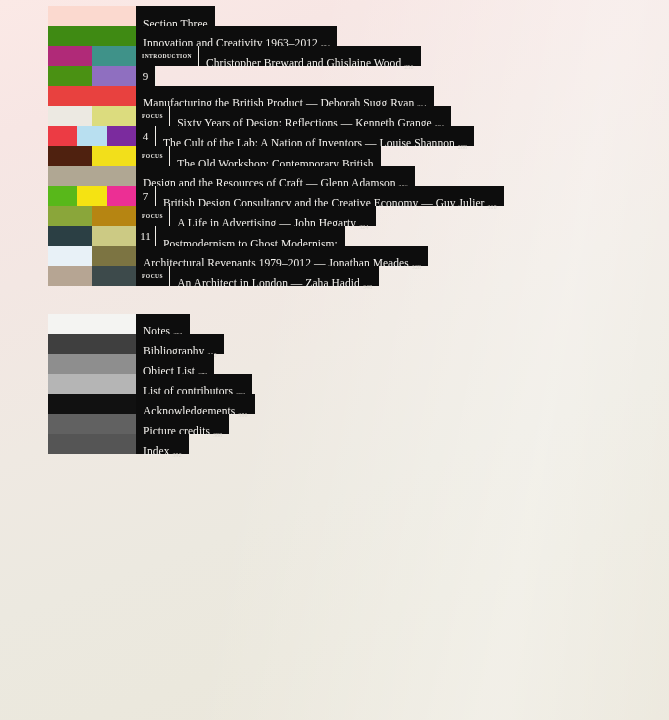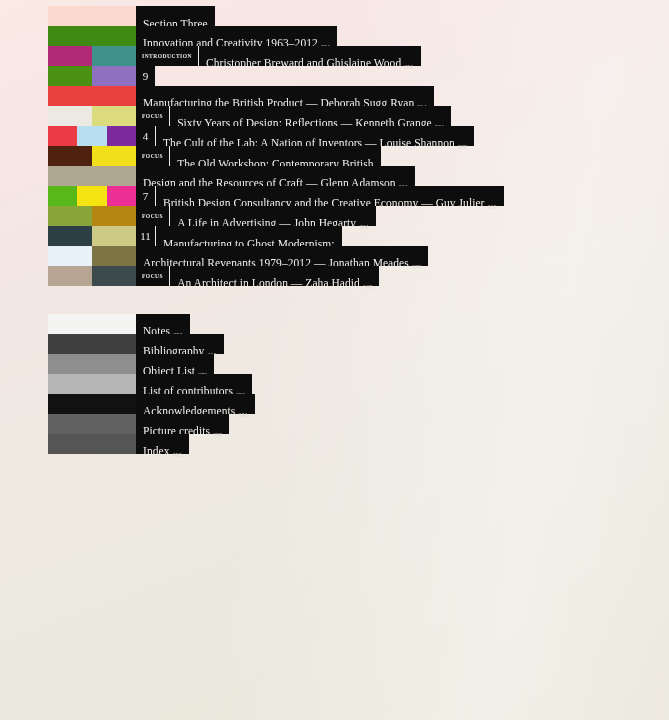--- a/index.html
+++ b/index.html
@@ -254,21 +254,21 @@
           </div>
         </div>
         <div class="row">
           <div class="swatches">
             <div class="swatch" style="background: rgb(43, 63, 68); width: 44px;"></div>
             <div class="swatch" style="background: rgb(204, 202, 132); width: 44px;"></div>
           </div>
           <div class="bar">
             <span class="num-tag">11</span>
             <span class="divider"></span>
-            <span class="title">Manufacturing to Ghost Modernism:</span>
+            <span class="title">Postmodernism to Ghost Modernism:</span>
           </div>
         </div>
         <div class="row">
           <div class="swatches">
             <div class="swatch" style="background: rgb(232, 241, 247); width: 44px;"></div>
             <div class="swatch" style="background: rgb(124, 116, 66); width: 44px;"></div>
           </div>
           <div class="bar">
             <span class="title">Architectural Revenants 1979–2012 — Jonathan Meades<span class="pg">328</span></span>
           </div>

